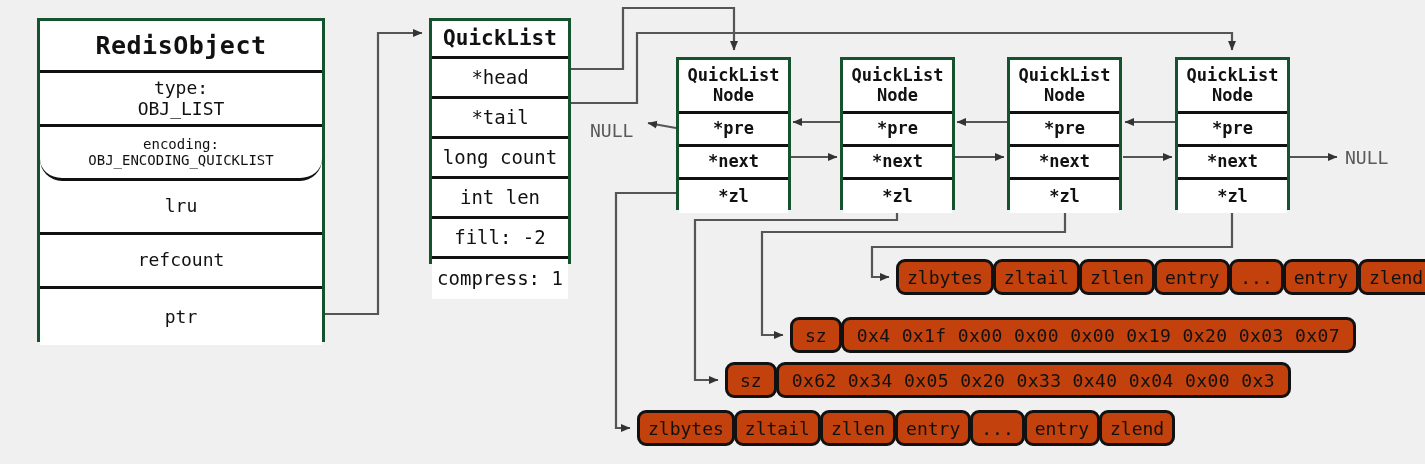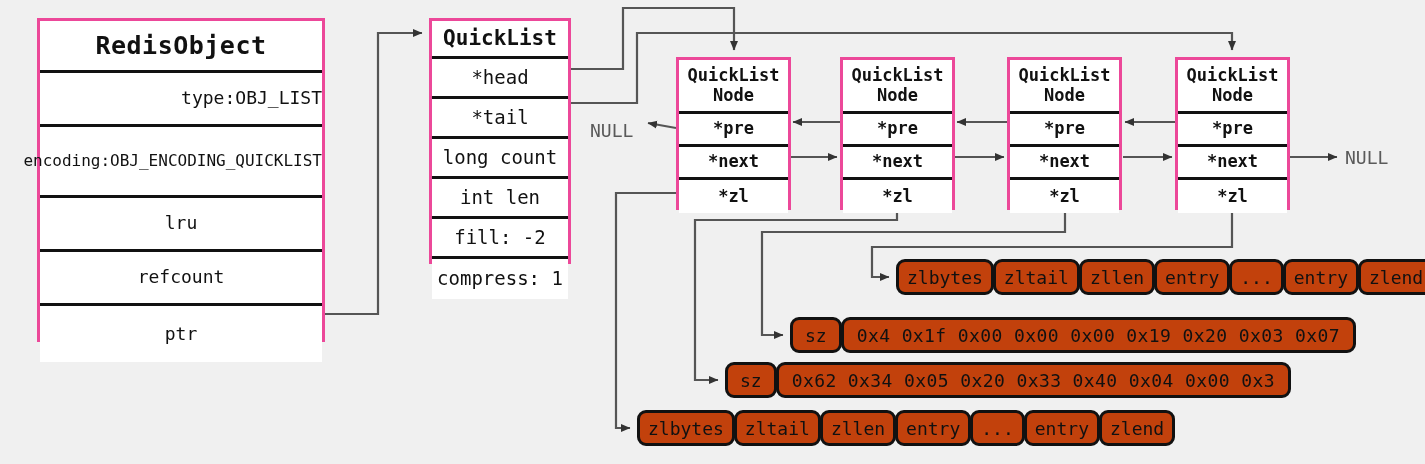--- a/index.html
+++ b/index.html
@@ -23,21 +23,21 @@
     position: absolute;
     left: 0; top: 0;
     width: 1425px;
     height: 464px;
     pointer-events: none;
     z-index: 1;
   }
   .node-box {
     position: absolute;
     background: #ffffff;
-    border: 3px solid #ec4899;
+    border: 3px solid #14532d;
     box-sizing: border-box;
     z-index: 2;
   }
   .row {
     border-bottom: 3px solid #111111;
     box-sizing: border-box;
     display: flex;
     align-items: center;
     justify-content: center;
     text-align: center;
@@ -47,25 +47,25 @@
   }
   .row:last-child { border-bottom: none; }
   .title-row {
     font-weight: bold;
   }
 
   
   #redis-object { left: 37px; top: 18px; width: 288px; height: 324px; }
   #redis-object .title-row { height: 52px; font-size: 25px; letter-spacing: 0.5px; }
   #redis-object .r-type     { height: 54px; font-size: 18px; }
-  #redis-object .r-encoding { height: 71px; font-size: 16px; }
+  #redis-object .r-encoding { height: 54px; font-size: 14px; border-radius: 22px; }
   #redis-object .r-lru      { height: 54px; font-size: 18px; text-align: center; }
   #redis-object .r-refcount { height: 54px; font-size: 18px; }
   #redis-object .r-ptr      { height: 56px; font-size: 18px; }
-  .two-line { flex-direction: row; justify-content: flex-end; }
+  .two-line { flex-direction: column; }
 
   
   #quicklist { left: 429px; top: 18px; width: 142px; height: 246px; }
   #quicklist .title-row { height: 38px; font-size: 21px; }
   #quicklist .q-row { height: 40px; font-size: 19px; }
 
   
   .qlnode { top: 57px; width: 115px; height: 153px; }
   .qlnode .title-row { height: 54px; font-size: 17px; flex-direction: column; }
   .qlnode .n-row { height: 33px; font-size: 17px; font-weight: bold; }

